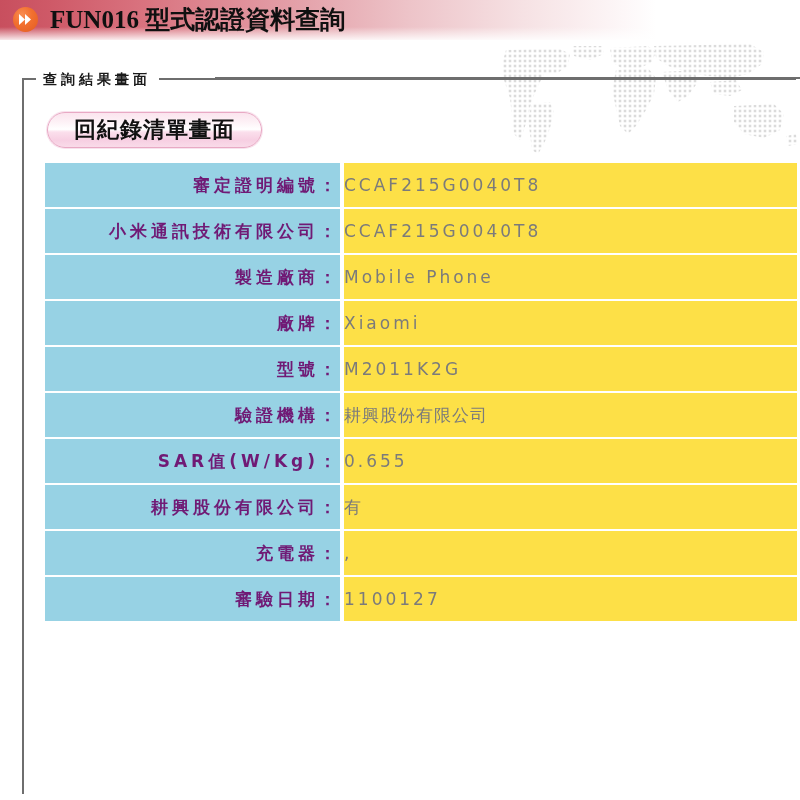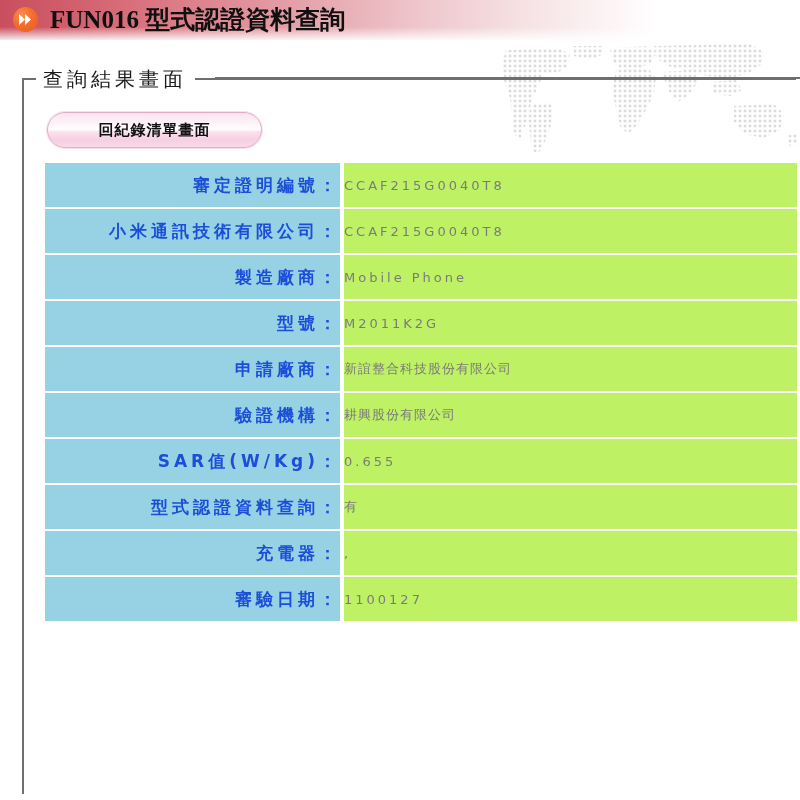--- a/index.html
+++ b/index.html
@@ -98,22 +98,22 @@
     z-index: 1;
   }
   #result-panel-legend {
     position: absolute;
     left: 12px;
     top: -13px;
     height: 24px;
     line-height: 24px;
     padding: 0 8px 0 7px;
     background: #ffffff;
-    font-size: 20px;
-    font-weight: normal;
+    font-size: 14px;
+    font-weight: bold;
     letter-spacing: 4px;
     color: #1a1a1a;
     white-space: nowrap;
   }
   
   #panel-top-rule {
     position: absolute;
     left: 215px;
     top: 77px;
     width: 585px;
@@ -133,21 +133,21 @@
     border: 1px solid #e8a9c4;
     border-radius: 18px;
     background: linear-gradient(to bottom,
         #fbe4ee 0%,
         #fdf1f6 26%,
         #ffffff 48%,
         #fbdfec 56%,
         #f7cfe2 80%,
         #f9dbe9 100%);
     color: #111111;
-    font-size: 15px;
+    font-size: 22px;
     font-weight: bold;
     letter-spacing: 1px;
     cursor: pointer;
     display: flex;
     align-items: center;
     justify-content: center;
     z-index: 4;
     box-shadow: 0 0 0 1px rgba(240,190,215,0.45);
   }
 
@@ -168,27 +168,27 @@
     height: 44px;
   }
   td.lbl {
     width: 295px;
     background: #97d2e4;
     text-align: right;
     padding-right: 9px;
     font-size: 17px;
     font-weight: bold;
     letter-spacing: 4px;
-    color: #1d4ed8;
+    color: #701a75;
     white-space: nowrap;
   }
   td.val {
-    background: #bef264;
+    background: #fde047;
     padding-left: 8px;
-    font-size: 13px;
+    font-size: 17px;
     letter-spacing: 3px;
     color: #7b7b7b;
     white-space: nowrap;
   }
   td.val.cjk { letter-spacing: 1px; }
   .spacer-col { width: 4px; background: #ffffff; padding: 0; }
 </style>
 </head>
 <body>
 
@@ -251,41 +251,41 @@
         <td class="lbl">小米通訊技術有限公司：</td>
         <td class="spacer-col"></td>
         <td class="val">CCAF215G0040T8</td>
       </tr>
       <tr>
         <td class="lbl">製造廠商：</td>
         <td class="spacer-col"></td>
         <td class="val">Mobile Phone</td>
       </tr>
       <tr>
+        <td class="lbl">廠牌：</td>
+        <td class="spacer-col"></td>
+        <td class="val">Xiaomi</td>
+      </tr>
+      <tr>
         <td class="lbl">型號：</td>
         <td class="spacer-col"></td>
         <td class="val">M2011K2G</td>
       </tr>
       <tr>
-        <td class="lbl">申請廠商：</td>
-        <td class="spacer-col"></td>
-        <td class="val cjk">新誼整合科技股份有限公司</td>
-      </tr>
-      <tr>
         <td class="lbl">驗證機構：</td>
         <td class="spacer-col"></td>
         <td class="val cjk">耕興股份有限公司</td>
       </tr>
       <tr>
         <td class="lbl">SAR值(W/Kg)：</td>
         <td class="spacer-col"></td>
         <td class="val">0.655</td>
       </tr>
       <tr>
-        <td class="lbl">型式認證資料查詢：</td>
+        <td class="lbl">耕興股份有限公司：</td>
         <td class="spacer-col"></td>
         <td class="val cjk">有</td>
       </tr>
       <tr>
         <td class="lbl">充電器：</td>
         <td class="spacer-col"></td>
         <td class="val">,</td>
       </tr>
       <tr>
         <td class="lbl">審驗日期：</td>

